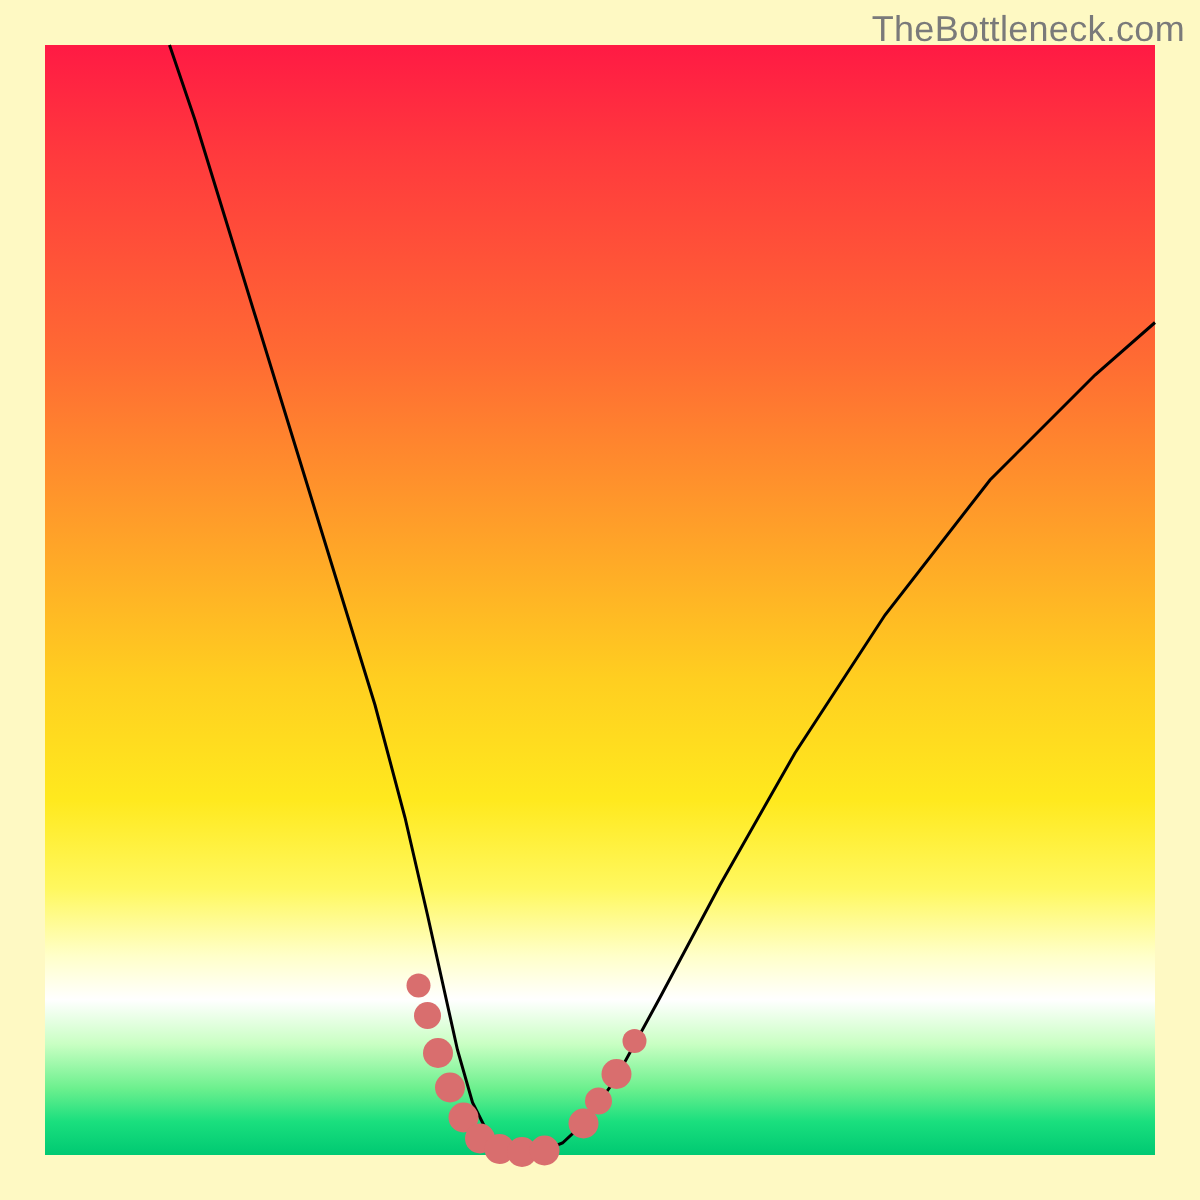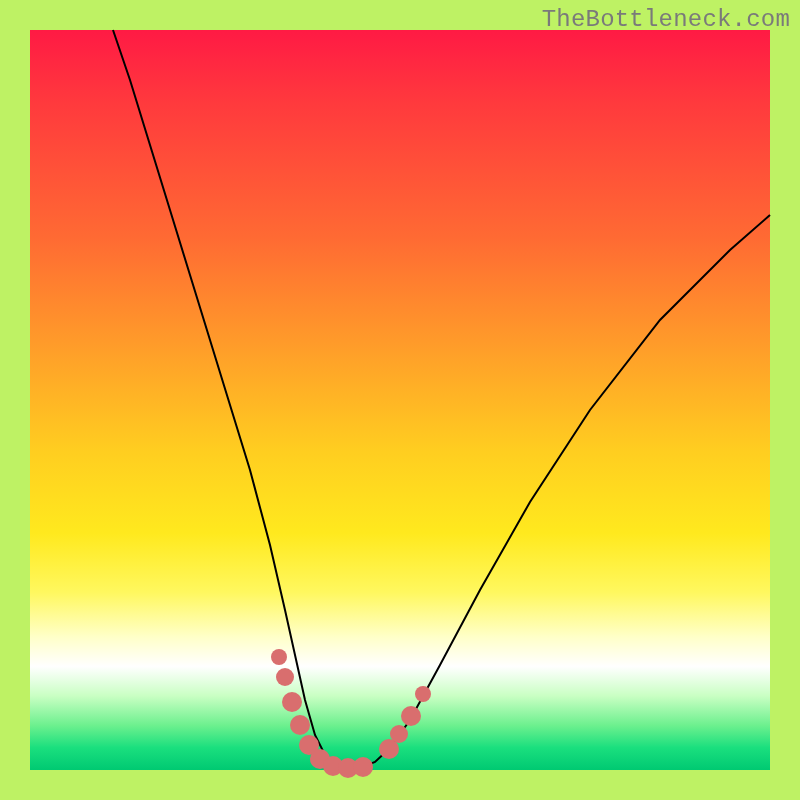--- a/index.html
+++ b/index.html
@@ -10,22 +10,21 @@
     background: #000;
     overflow: hidden;
     font-family: Arial, Helvetica, sans-serif;
   }
   .frame {
     position: absolute;
     left: 0;
     top: 0;
     width: 800px;
     height: 800px;
-    background: #bef264;
-    font-family: Liberation Mono, monospace;
+    background: #fef9c3;
   }
   .plot {
     position: absolute;
     left: 30px;
     top: 30px;
     width: 740px;
     height: 740px;
     
     background: linear-gradient(
       to bottom,

